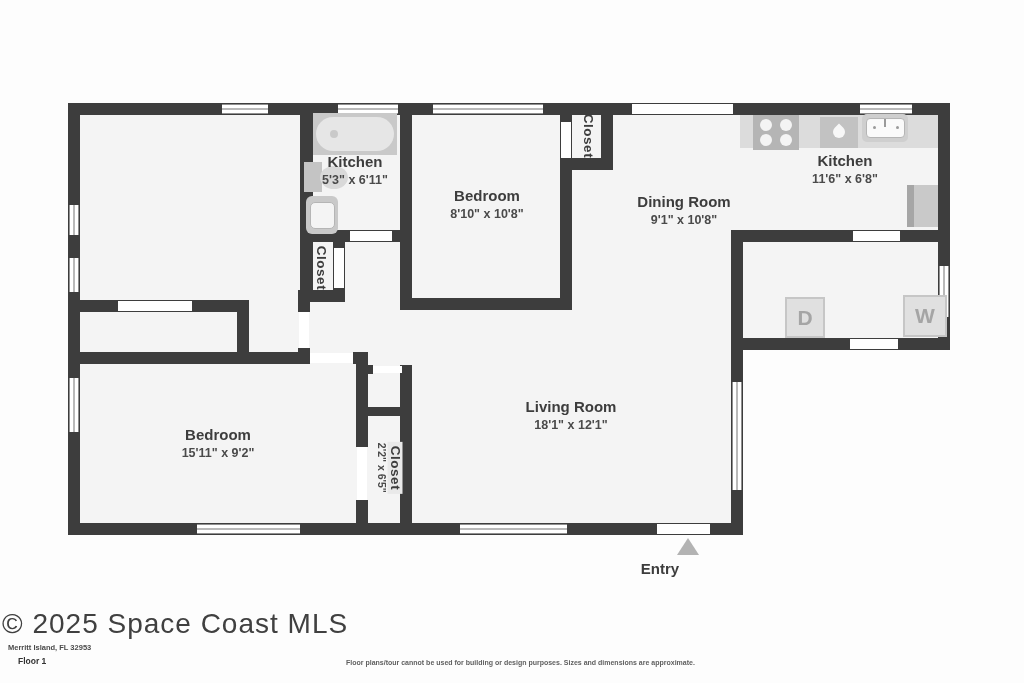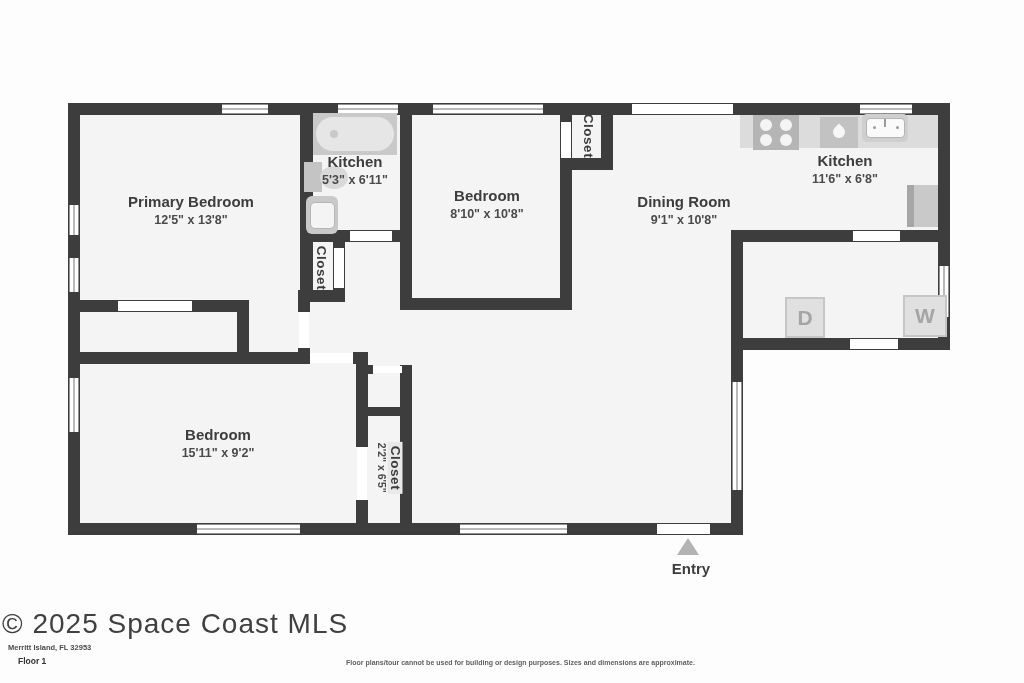--- a/index.html
+++ b/index.html
@@ -24,21 +24,21 @@
   .appl{position:absolute;background:#e0e0e0;border:2px solid #c6c6c6;display:flex;align-items:center;justify-content:center;
         font-size:21px;font-weight:700;color:#a5a5a5;box-sizing:border-box;z-index:25;}
   .burner{position:absolute;width:12px;height:12px;border-radius:50%;background:#f4f4f4;}
   .dot{position:absolute;width:3px;height:3px;border-radius:50%;background:#9a9a9a;}
   .footer-watermark{position:absolute;left:2px;top:608px;font-size:28px;color:#404040;letter-spacing:1px;z-index:40;}
   .footer-address{position:absolute;left:8px;top:643px;font-size:7.5px;font-weight:700;color:#4a4a4a;z-index:41;}
   .footer-floor{position:absolute;left:18px;top:656px;font-size:8.5px;font-weight:700;color:#333;z-index:41;text-align:right;}
   .footer-disclaimer{position:absolute;left:346px;top:659px;font-size:7px;font-weight:700;color:#5f5f5f;z-index:41;}
   .entry-arrow{position:absolute;left:677px;top:538px;width:0;height:0;
     border-left:11px solid transparent;border-right:11px solid transparent;border-bottom:17px solid #b3b3b3;z-index:30;}
-  .entry-lbl{position:absolute;left:691px;top:568px;transform:translate(-50%,-50%);font-size:15px;font-weight:700;color:#3d3d3d;z-index:30;}
+  .entry-lbl{position:absolute;left:660px;top:568px;transform:translate(-50%,-50%);font-size:15px;font-weight:700;color:#3d3d3d;z-index:30;}
 </style>
 </head>
 <body>
 
 <div id="canvas">
 
   <div class="floor" style="left:74px;top:109px;width:870px;height:235px;"></div>
   <div class="floor" style="left:74px;top:109px;width:662px;height:420px;"></div>
 
   <div class="wall" style="left:68px;top:103px;width:882px;height:12px;"></div>
@@ -124,24 +124,20 @@
   <div class="fix" style="left:907px;top:185px;width:7px;height:42px;background:#a6a6a6;"></div>
   <div class="fix" style="left:914px;top:185px;width:24px;height:42px;background:#c9c9c9;"></div>
 
   <div class="appl" style="left:785px;top:297px;width:40px;height:41px;">
     <span>D</span>
   </div>
   <div class="appl" style="left:903px;top:295px;width:44px;height:42px;">
     <span>W</span>
   </div>
 
-  <div class="lbl" style="left:191px;top:211px;">
-    <span class="nm">Primary Bedroom</span>
-    <span class="dm">12'5" x 13'8"</span>
-  </div>
   <div class="lbl" style="left:355px;top:171px;">
     <span class="nm">Kitchen</span>
     <span class="dm">5'3" x 6'11"</span>
   </div>
   <div class="vlbl" style="left:321px;top:268px;">
     <span class="vnm">Closet</span>
   </div>
   <div class="lbl" style="left:487px;top:205px;">
     <span class="nm">Bedroom</span>
     <span class="dm">8'10" x 10'8"</span>
@@ -158,20 +154,24 @@
     <span class="dm">11'6" x 6'8"</span>
   </div>
   <div class="lbl" style="left:218px;top:444px;">
     <span class="nm">Bedroom</span>
     <span class="dm">15'11" x 9'2"</span>
   </div>
   <div class="vlbl" style="left:389px;top:468px;">
     <span class="vnm"><span class="vshade">Closet</span></span>
     <span class="vdm">2'2" x 6'5"</span>
   </div>
+  <div class="lbl" style="left:571px;top:416px;">
+    <span class="nm">Living Room</span>
+    <span class="dm">18'1" x 12'1"</span>
+  </div>
 
   <div class="entry-arrow"></div>
   <div class="entry-lbl">Entry</div>
 
   <div class="footer-watermark">© 2025 Space Coast MLS</div>
   <div class="footer-address">Merritt Island, FL 32953</div>
   <div class="footer-floor">Floor 1</div>
   <div class="footer-disclaimer">Floor plans/tour cannot be used for building or design purposes. Sizes and dimensions are approximate.</div>
 
 </div>

